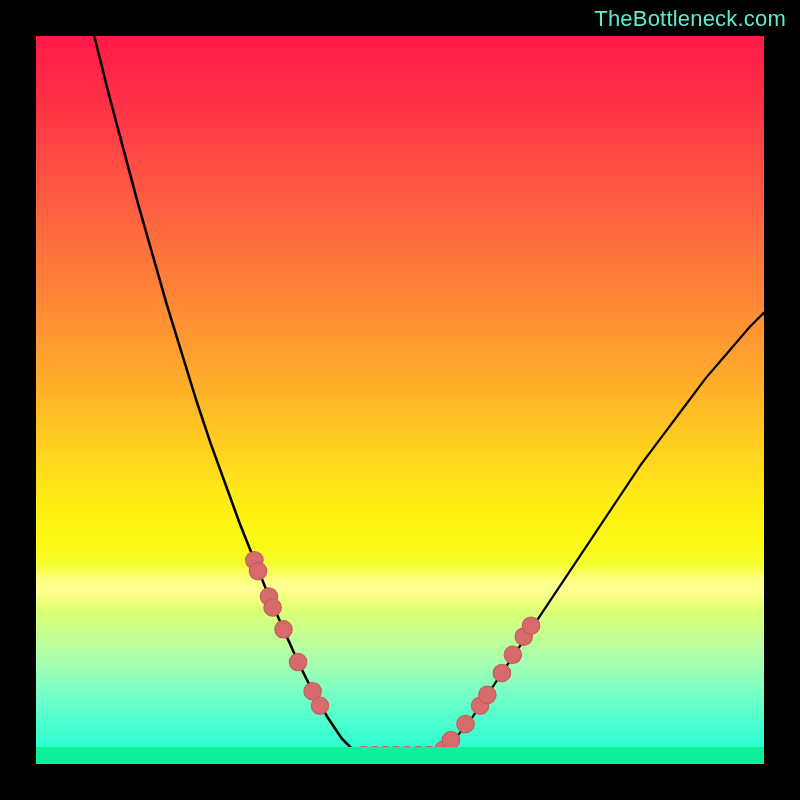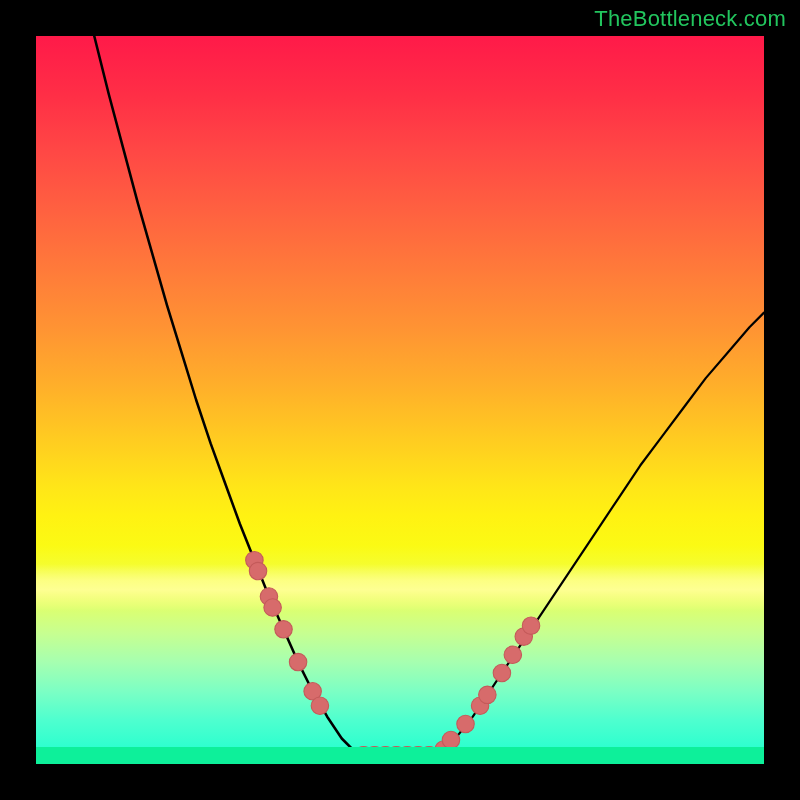--- a/index.html
+++ b/index.html
@@ -75,21 +75,21 @@
   svg.overlay {
     position: absolute;
     left: 0; top: 0;
     width: 100%; height: 100%;
     pointer-events: none;
   }
   .watermark {
     position: absolute;
     top: 6px;
     right: 14px;
-    color: #22c55e;
+    color: #5eead4;
     font-size: 22px;
     font-weight: 500;
     letter-spacing: 0.2px;
     user-select: none;
   }
 </style>
 </head>
 <body>
 
 <div class="stage">

